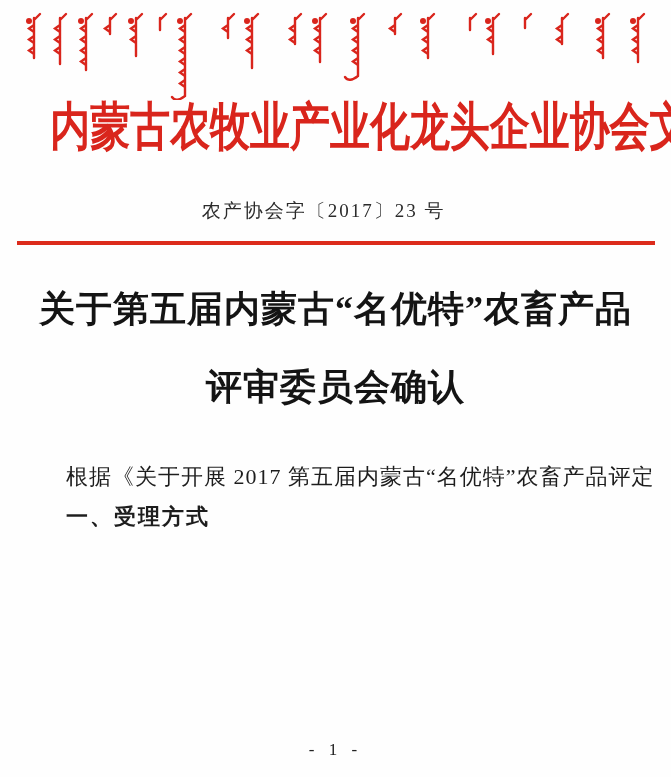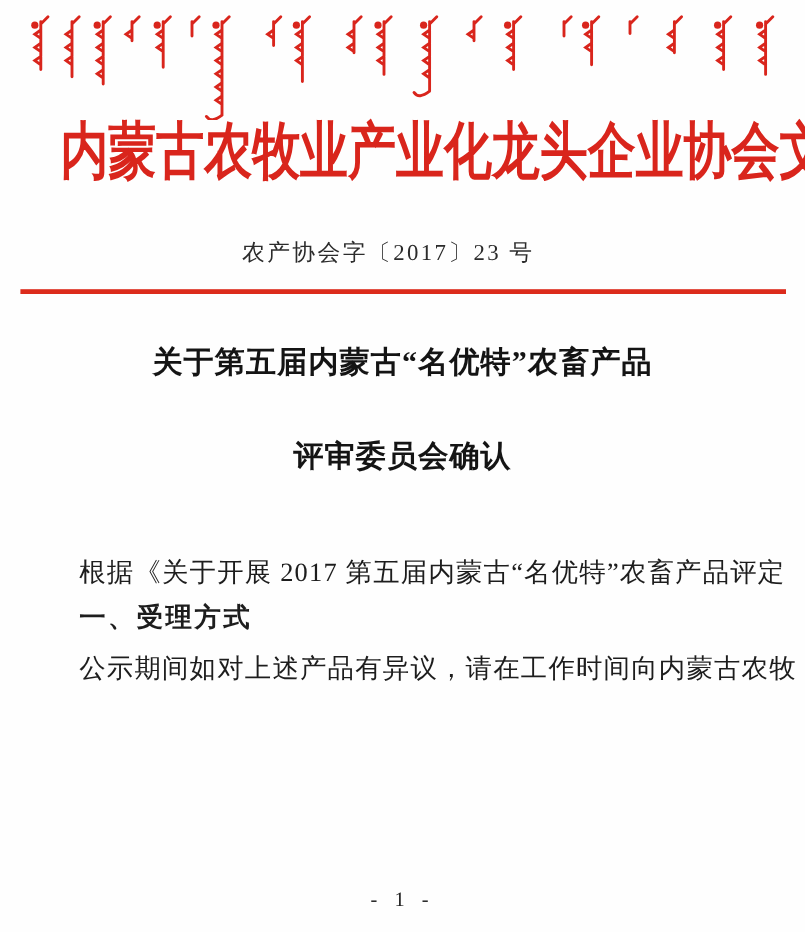--- a/index.html
+++ b/index.html
@@ -18,34 +18,34 @@
   .doc-number {
     position: absolute; top: 198px; left: 0; width: 647px;
     text-align: center; font-size: 19px; color: #2b2b2b; letter-spacing: 2px;
   }
   .red-rule {
     position: absolute; top: 241px; left: 17px; width: 638px; height: 4px;
     background: #dc2b1c;
   }
   .doc-title {
     position: absolute; left: 0; width: 671px; text-align: center;
-    font-size: 25px; font-weight: bold; color: #141414; letter-spacing: 1px;
+    font-size: 36px; font-weight: bold; color: #141414; letter-spacing: 1px;
     white-space: nowrap;
   }
   .doc-title.l1 { top: 285px; }
   .doc-title.l2 { top: 363px; }
   .body-block {
     position: absolute; top: 457px; left: 22px; width: 626px;
     font-size: 22px; line-height: 40px; color: #1d1d1d; letter-spacing: 1px;
   }
   .bline { height: 40px; white-space: nowrap; }
   .indent { text-indent: 44px; }
   .section-heading {
     font-weight: bold;
-    font-family: Liberation Mono, monospace;
+    font-family: Liberation Serif, serif;
     letter-spacing: 2px;
   }
   .page-footer {
     position: absolute; top: 740px; left: 0; width: 671px;
     text-align: center; font-size: 17px; color: #222; letter-spacing: 5px;
   }
 </style>
 </head>
 <body>
 
@@ -90,18 +90,17 @@
   <div class="doc-number">农产协会字〔2017〕23 号</div>
 
   <div class="red-rule"></div>
 
   <div class="doc-title l1">关于第五届内蒙古“名优特”农畜产品</div>
   <div class="doc-title l2">评审委员会确认</div>
 
   <div class="body-block">
     <div class="bline indent">根据《关于开展 2017 第五届内蒙古“名优特”农畜产品评定</div>
     <div class="bline indent section-heading">一、受理方式</div>
-    <div class="bline indent">公示期间如对上述产品有异议，请在工作时间向内蒙古农牧</div>
   </div>
 
   <div class="page-footer">- 1 -</div>
 
 </div>
 
 </body></html>

